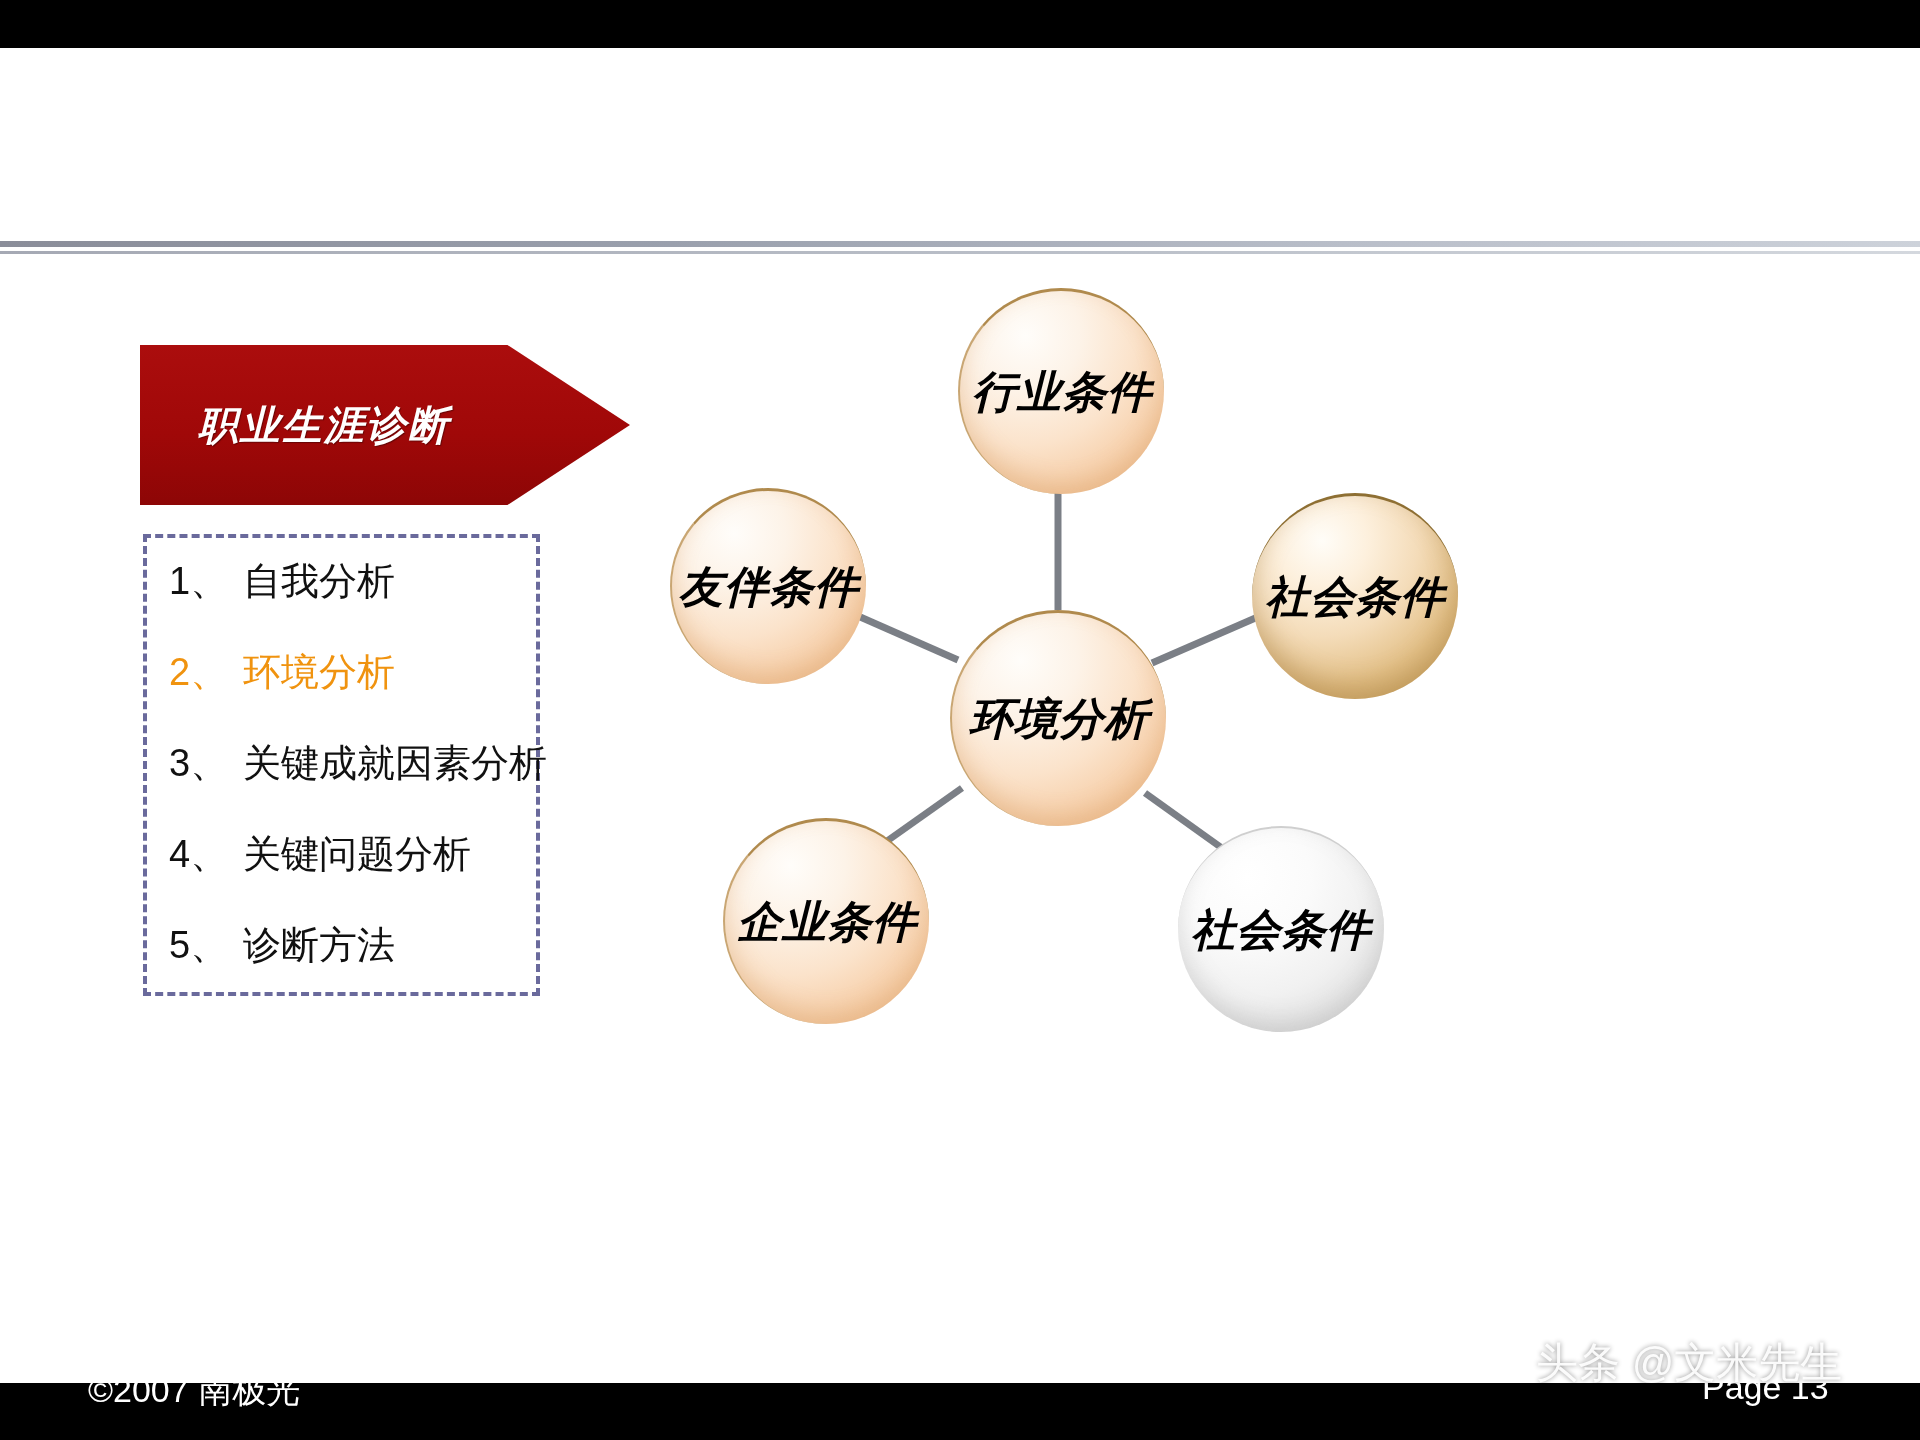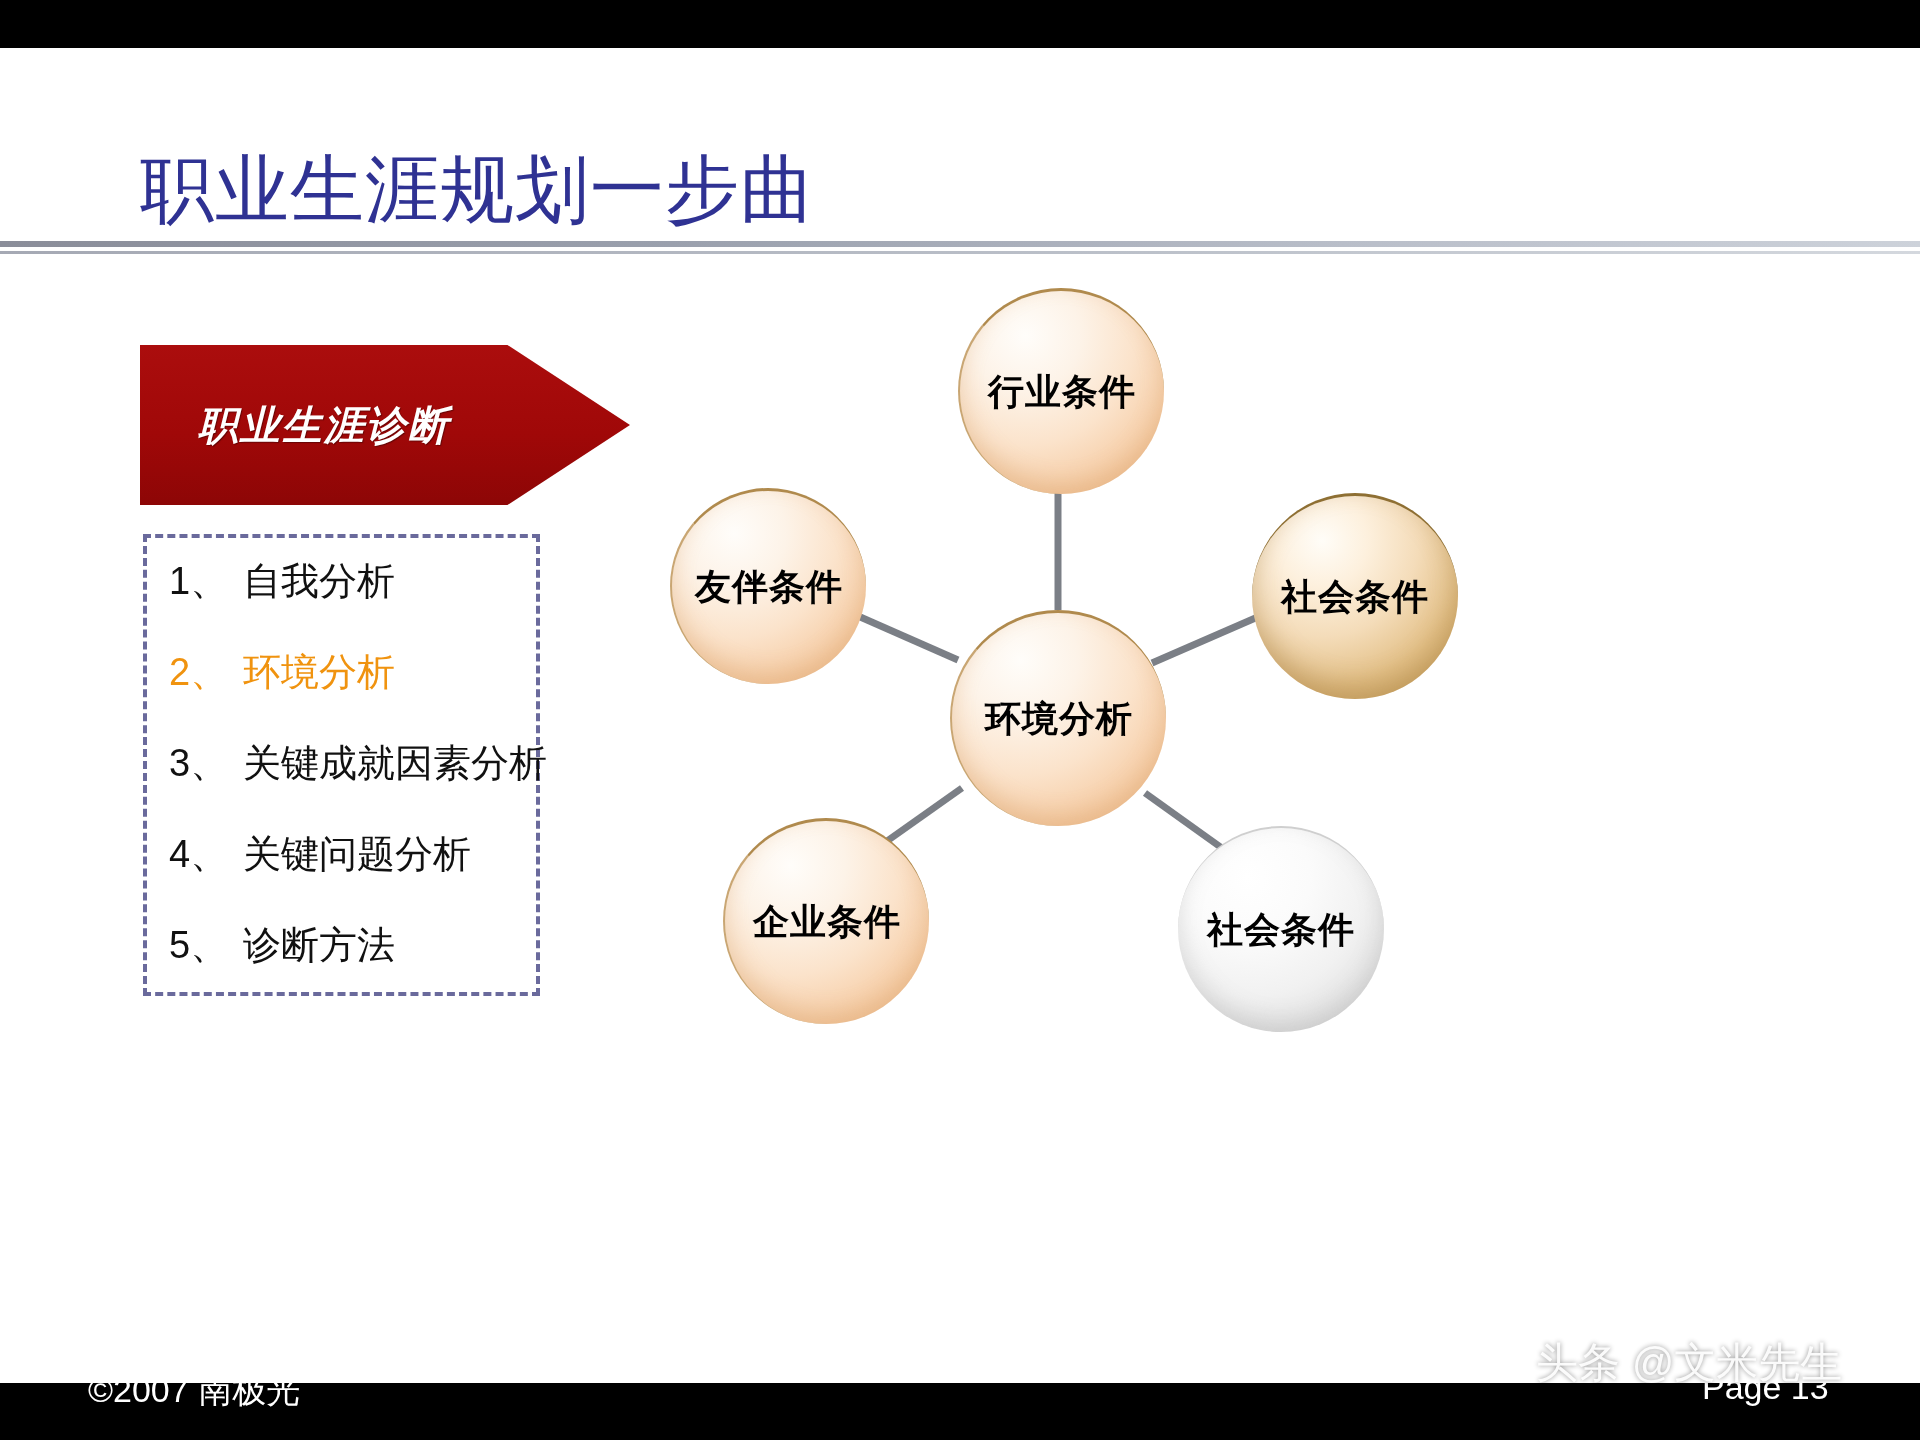--- a/index.html
+++ b/index.html
@@ -155,25 +155,26 @@
     position: absolute;
     border-radius: 50%;
     display: flex;
     align-items: center;
     justify-content: center;
     box-sizing: border-box;
   }
   .node .cap {
     position: relative;
     z-index: 2;
-    font-size: 36px;
+    font-size: 44px;
     font-weight: bold;
     color: #000000;
     letter-spacing: 1px;
     white-space: nowrap;
+    font-style: italic;
   }
   
   .sphere-warm {
     background:
       radial-gradient(circle at 32% 22%,
         #fffdfa 0%,
         #fdf3e8 26%,
         #fbe3cb 52%,
         #f6cda6 76%,
         #eebb8c 100%);
@@ -237,21 +238,20 @@
     z-index: 7;
   }
 </style>
 </head>
 <body>
 
 <div class="bar-top"></div>
 
 <div id="slide">
 
-  <div class="title">职业生涯规划一步曲</div>
 
   <div class="rule-wrap">
     <div class="rule-thick"></div>
     <div class="rule-thin"></div>
   </div>
 
   <div class="arrow-banner">
     <div class="shape"></div>
     <div class="label">职业生涯诊断</div>
   </div>

